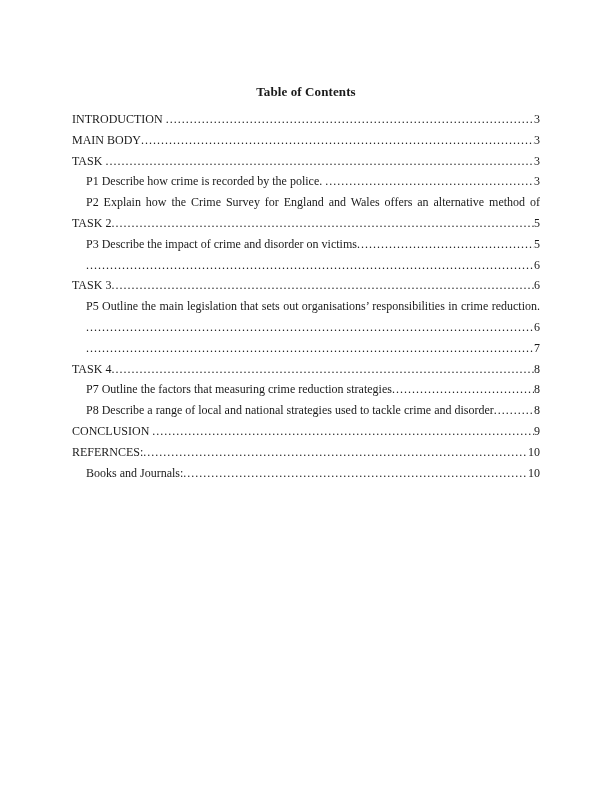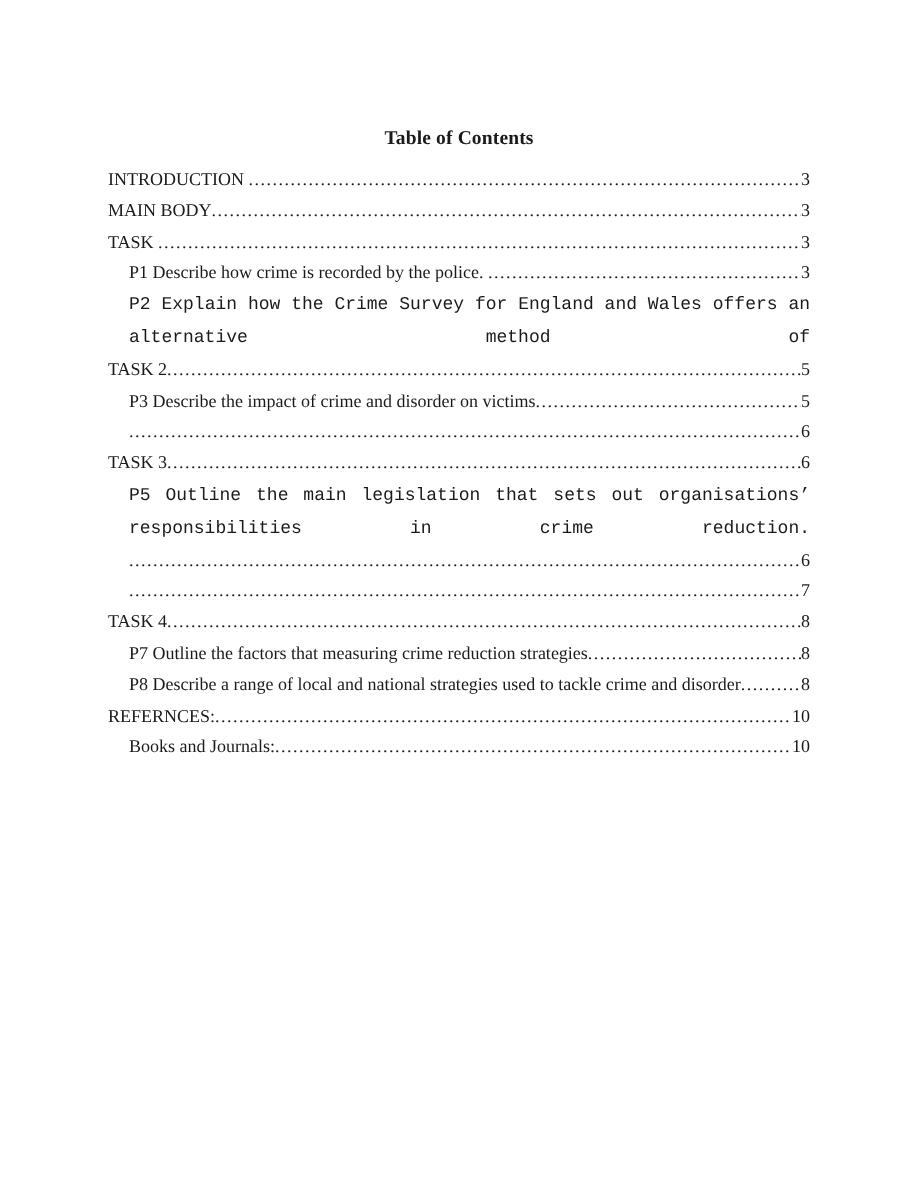--- a/index.html
+++ b/index.html
@@ -60,21 +60,20 @@
     padding-left: 14px;
   }
   
   .row.just {
     display: block;
     text-align: justify;
     text-align-last: justify;
   }
   .row.just .txt {
     white-space: normal;
-    font-family: Liberation Mono, monospace;
   }
 </style>
 </head>
 <body>
 
 <div class="page">
 
   <h1 class="doc-title">Table of Contents</h1>
 
   <div class="toc">
@@ -158,20 +157,25 @@
       <span class="leader"></span>
       <span class="pg">8</span>
     </div>
 
     <div class="row indent">
       <span class="txt">P8 Describe a range of local and national strategies used to tackle crime and disorder</span>
       <span class="leader"></span>
       <span class="pg">8</span>
     </div>
 
+    <div class="row">
+      <span class="txt">CONCLUSION </span>
+      <span class="leader"></span>
+      <span class="pg">9</span>
+    </div>
 
     <div class="row">
       <span class="txt">REFERNCES:</span>
       <span class="leader"></span>
       <span class="pg">10</span>
     </div>
 
     <div class="row indent">
       <span class="txt">Books and Journals:</span>
       <span class="leader"></span>

